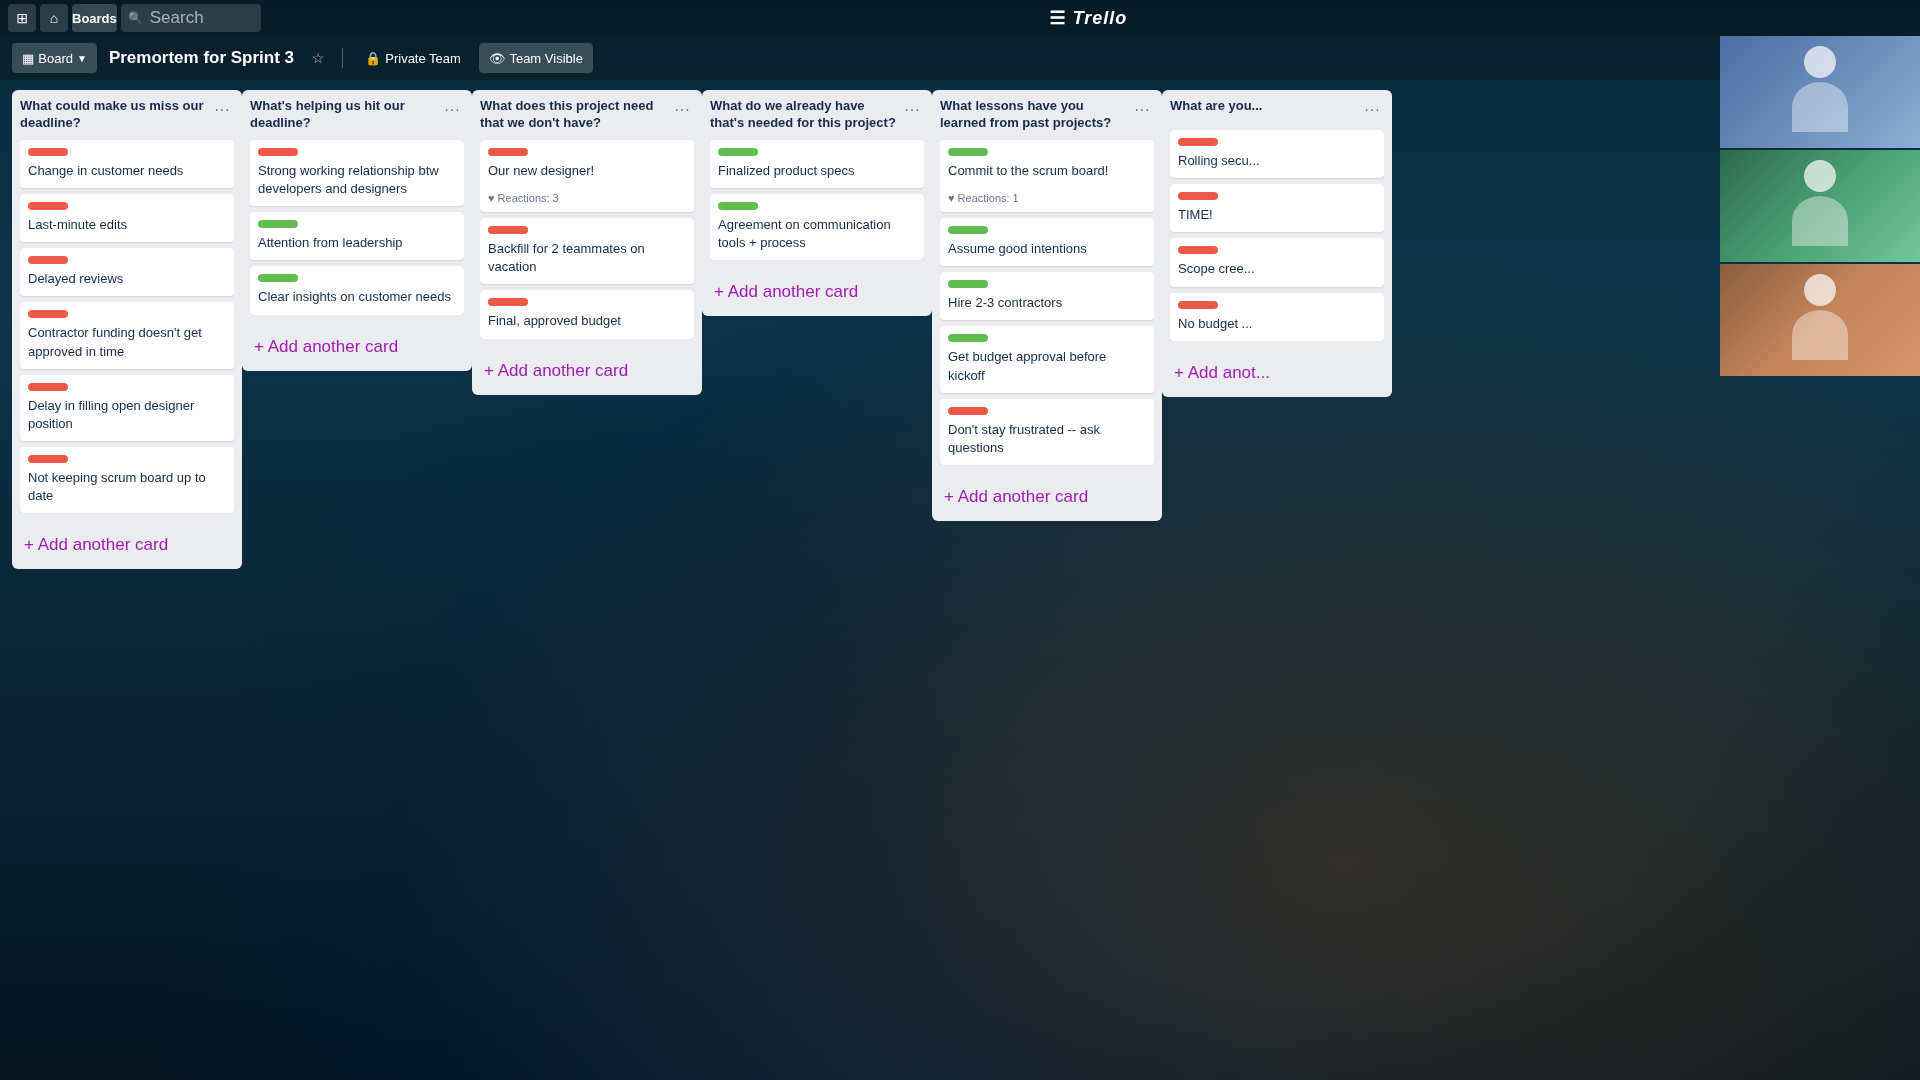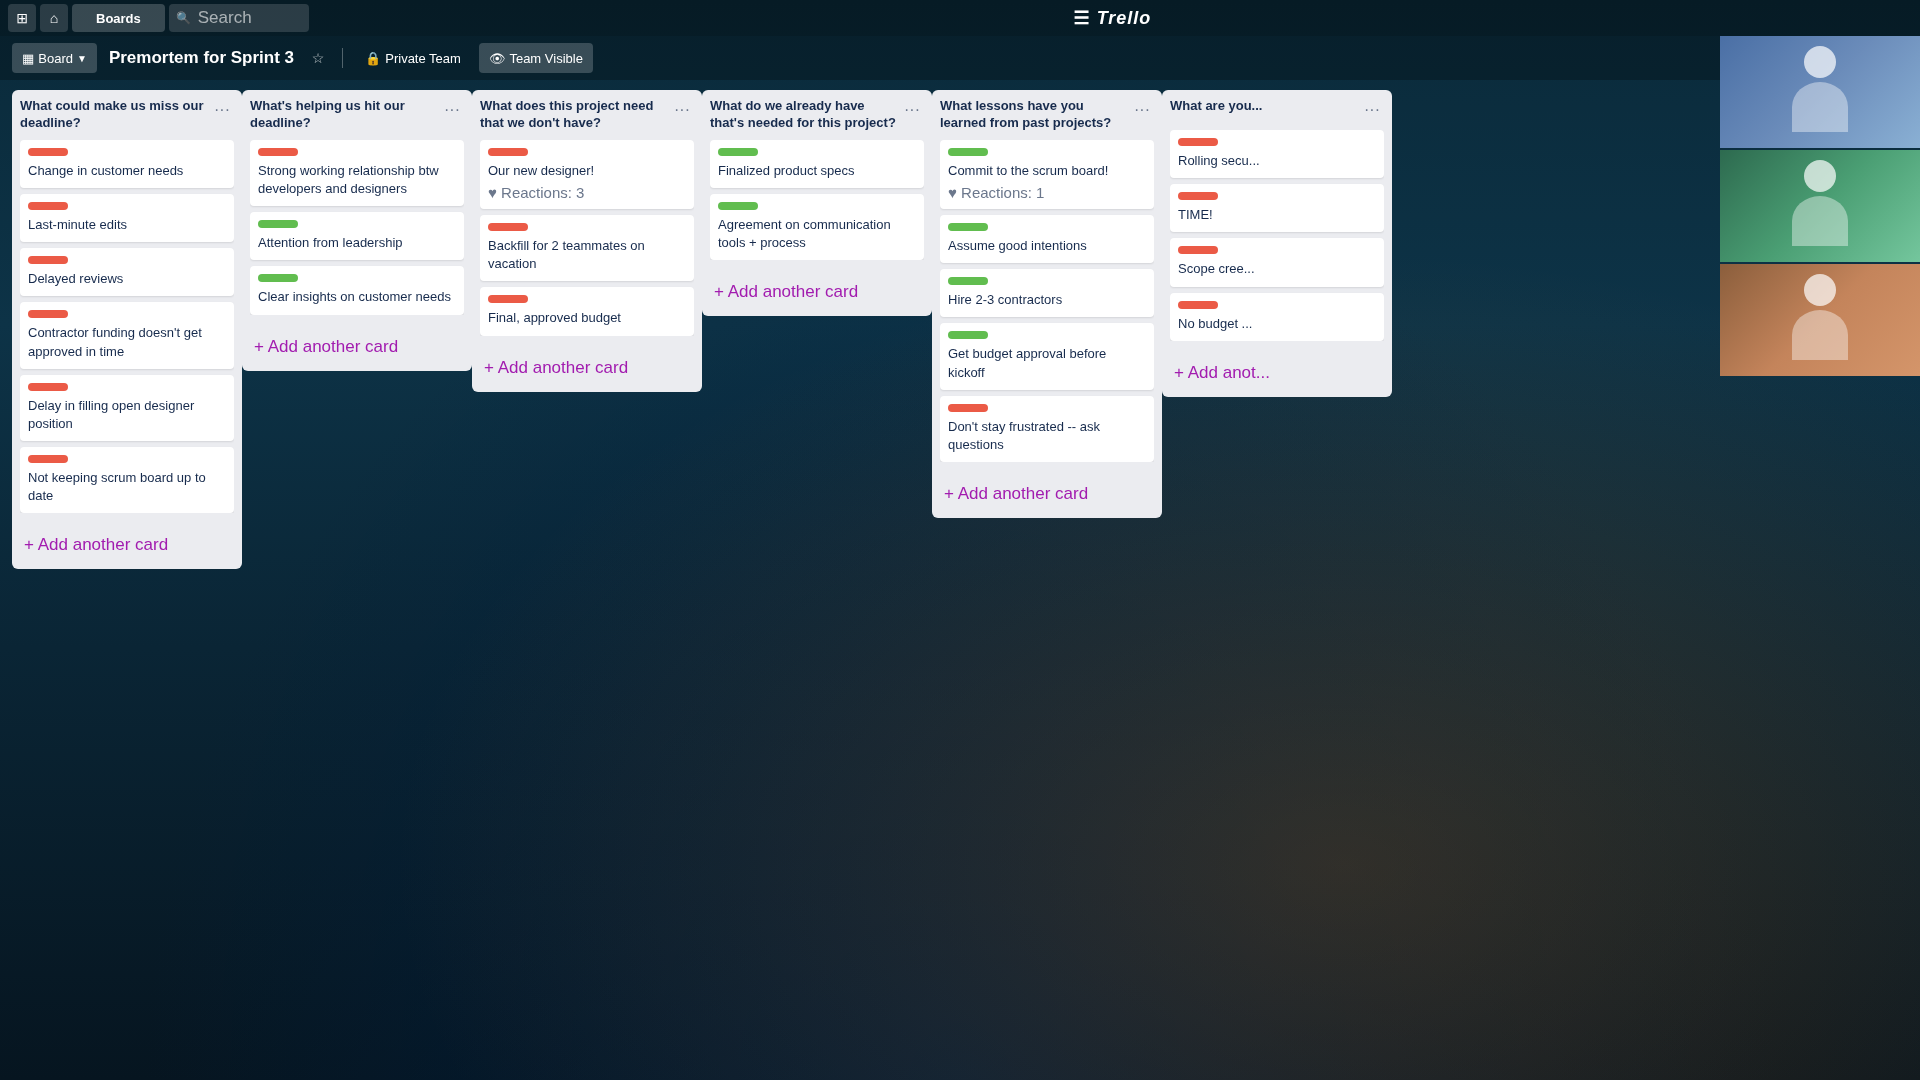--- a/index.html
+++ b/index.html
@@ -35,21 +35,21 @@
     .topbar-home-btn {
       width: 28px; height: 28px; border-radius: 4px;
       background: rgba(255,255,255,0.15);
       display: flex; align-items: center; justify-content: center;
       cursor: pointer; color: white; font-size: 14px;
     }
     .topbar-boards-btn {
       height: 28px; border-radius: 4px;
       background: rgba(255,255,255,0.2);
       display: flex; align-items: center; justify-content: center;
-      padding: 0 24px;
+      padding: 0 0;
       cursor: pointer; color: white; font-size: 13px; font-weight: 600;
     }
     .topbar-search {
       height: 28px; border-radius: 4px;
       background: rgba(255,255,255,0.15);
       display: flex; align-items: center;
       padding: 0 8px; gap: 6px;
       cursor: pointer; color: rgba(255,255,255,0.7); font-size: 13px;
       min-width: 140px;
     }
@@ -171,21 +171,21 @@
     }
     .card-label {
       height: 8px; border-radius: 4px; width: 40px; margin-bottom: 6px;
     }
     .label-red { background: #eb5a46; }
     .label-green { background: #61bd4f; }
     .card-text {
       font-size: 13px; color: #172b4d; line-height: 1.4;
     }
     .card-reaction {
-      font-size: 15px; color: #6b778c; margin-top: 4px;
+      font-size: 11px; color: #6b778c; margin-top: 12px;
     }
 
     
     .add-card-btn {
       display: flex; align-items: center; gap: 6px;
       padding: 6px 4px; border-radius: 4px;
       cursor: pointer; color: #a21caf; font-size: 17px;
       margin-top: 16px;
     }
 

